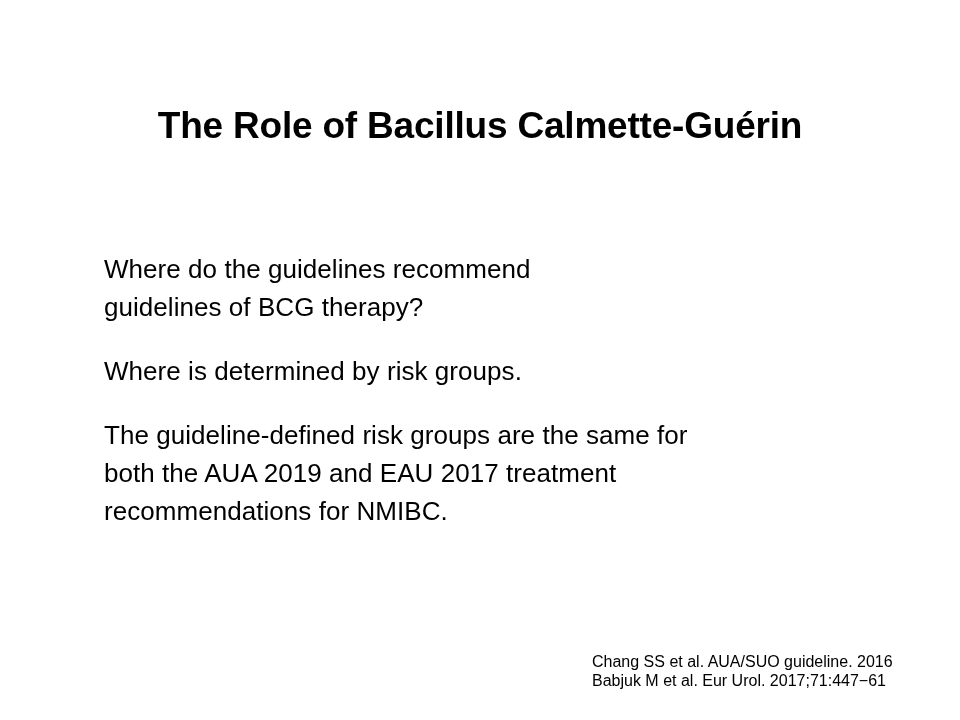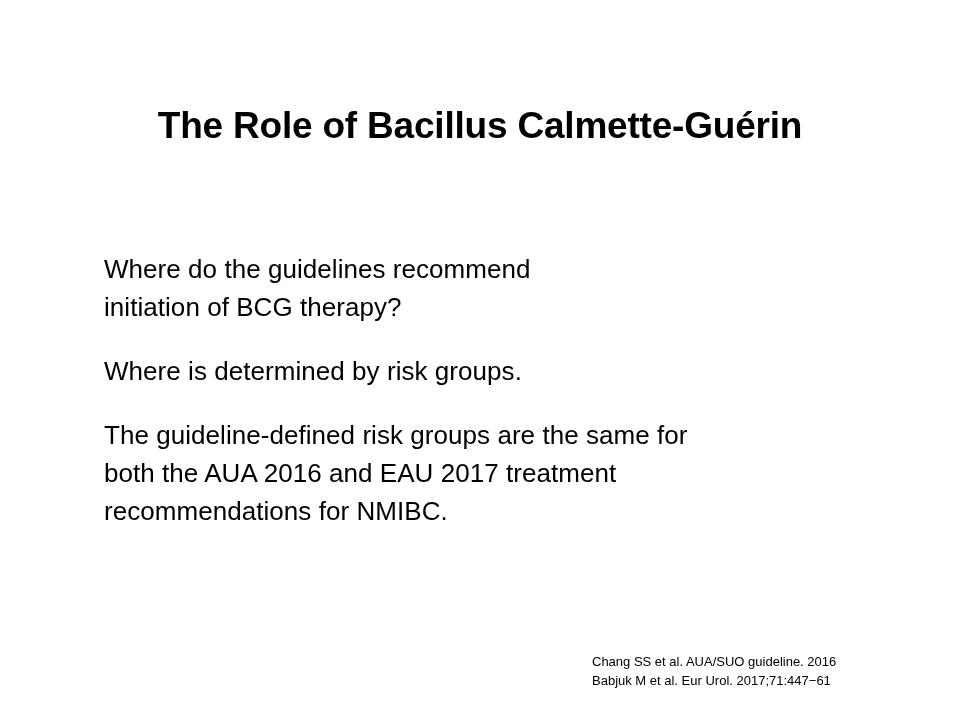--- a/index.html
+++ b/index.html
@@ -66,49 +66,49 @@
   
   .citation {
     position: absolute;
     left: 592px;
     top: 652px;
     width: 360px;
     text-align: left;
   }
   .citation-line {
     display: block;
-    font-size: 13px;
+    font-size: 16px;
     font-weight: normal;
     line-height: 19px;
     white-space: nowrap;
   }
 </style>
 </head>
 <body>
 
 <div class="slide">
 
   <div class="slide-title">
     <span class="title-line">The Role of Bacillus Calmette-Guérin</span>
   </div>
 
   <div class="body-block">
 
     <p class="body-para">
       <span class="body-line">Where do the guidelines recommend</span>
-      <span class="body-line">initiation of BCG therapy?</span>
+      <span class="body-line">guidelines of BCG therapy?</span>
     </p>
 
     <p class="body-para">
       <span class="body-line">Where is determined by risk groups.</span>
     </p>
 
     <p class="body-para">
       <span class="body-line">The guideline-defined risk groups are the same for</span>
-      <span class="body-line">both the AUA 2016 and EAU 2017 treatment</span>
+      <span class="body-line">both the AUA 2019 and EAU 2017 treatment</span>
       <span class="body-line">recommendations for NMIBC.</span>
     </p>
 
   </div>
 
   <div class="citation">
     <span class="citation-line">Chang SS et al. AUA/SUO guideline. 2016</span>
     <span class="citation-line">Babjuk M et al. Eur Urol. 2017;71:447−61</span>
   </div>
 

